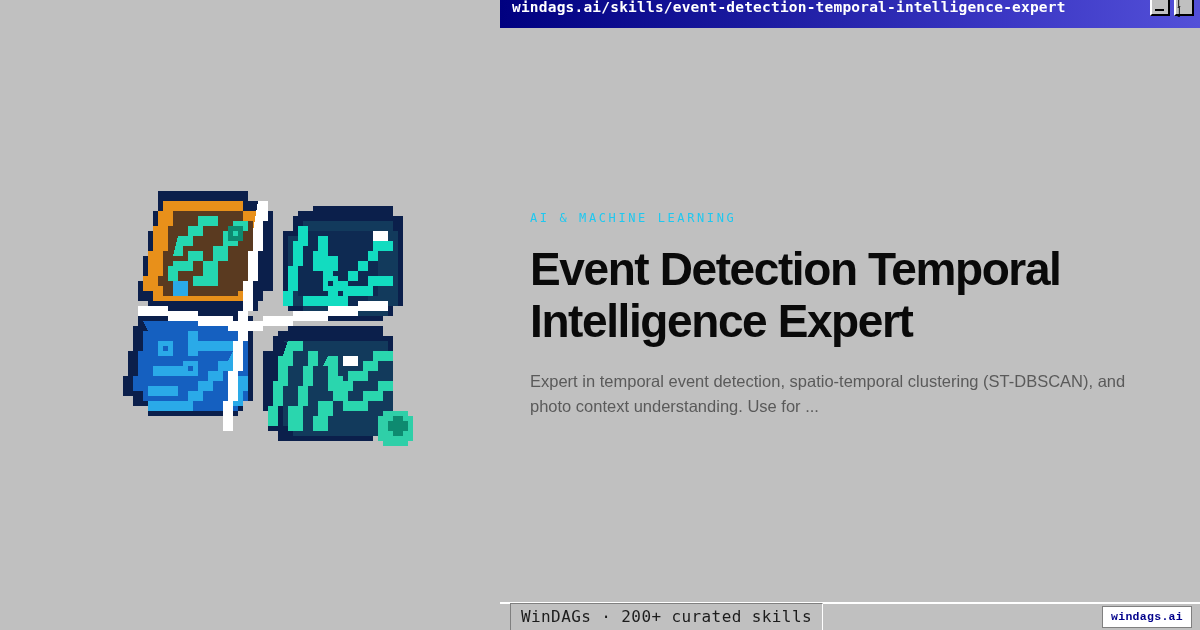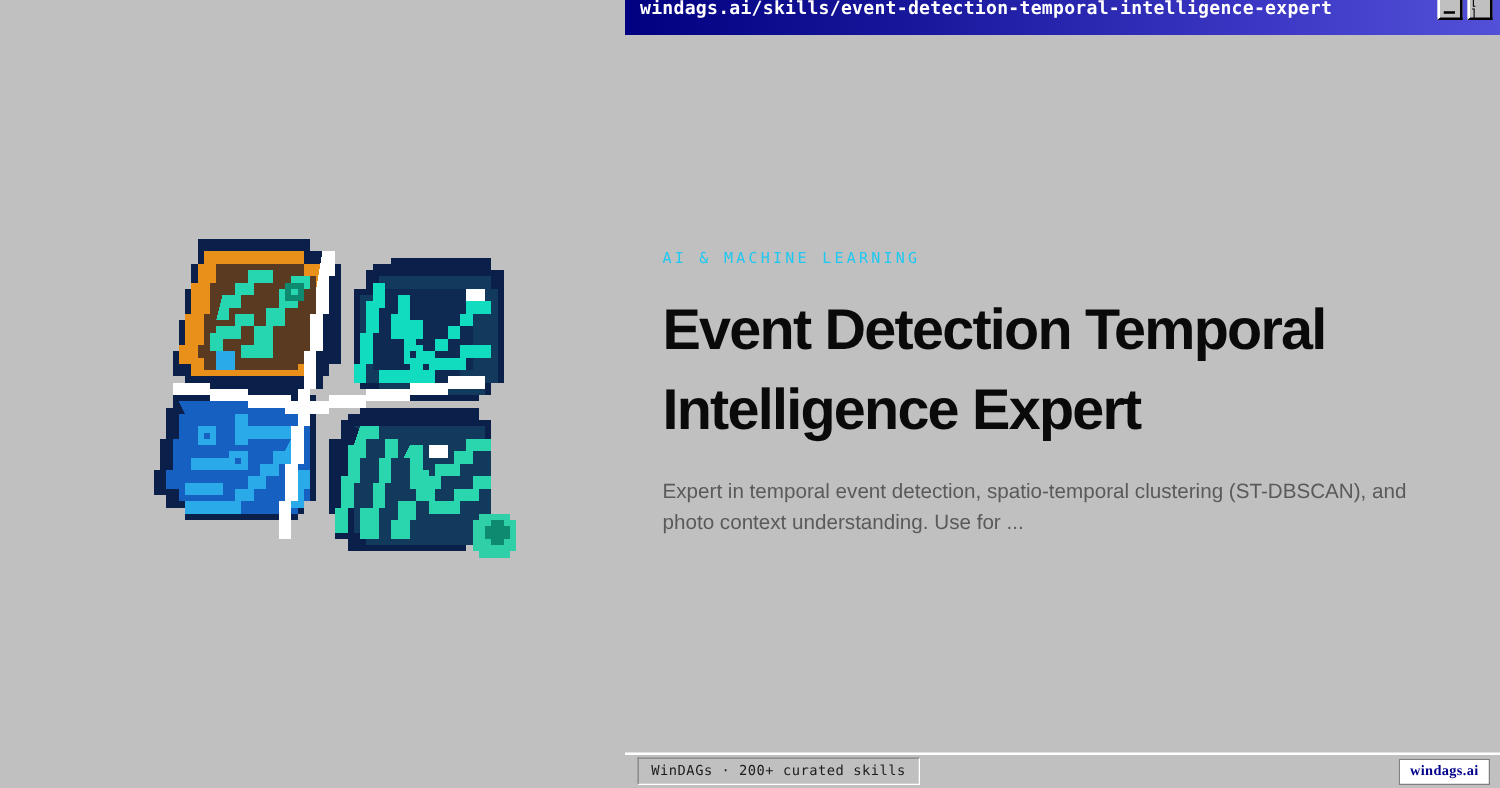--- a/index.html
+++ b/index.html
@@ -107,21 +107,21 @@
     font-weight: normal;
     letter-spacing: 2.6px;
     margin: 0 0 18px 0;
     white-space: nowrap;
   }
   #title {
     color: #0a0a0a;
     font-family: "Liberation Sans", sans-serif;
     font-size: 46px;
     font-weight: 900;
-    line-height: 64px;
+    line-height: 52px;
     letter-spacing: -1.4px;
     margin: 0 0 22px 0;
     max-width: 560px;
   }
   #description {
     color: #5a5a5a;
     font-family: "Liberation Sans", sans-serif;
     font-size: 16.5px;
     line-height: 25px;
     margin: 0;
@@ -143,30 +143,30 @@
     padding: 0 8px 0 10px;
   }
   #status-panel {
     background: #c0c0c0;
     border-top: 1px solid #808080;
     border-left: 1px solid #808080;
     border-right: 1px solid #ffffff;
     border-bottom: 1px solid #ffffff;
     padding: 3px 10px 4px 10px;
     font-family: "DejaVu Sans Mono", "Liberation Mono", monospace;
-    font-size: 11px;
+    font-size: 16px;
     color: #1c1c1c;
     letter-spacing: 0.4px;
     white-space: nowrap;
   }
   #brand-badge {
     background: #ffffff;
     border: 1px solid #808080;
     padding: 3px 8px 4px 8px;
-    font-family: Liberation Serif, serif;
+    font-family: Liberation Mono, monospace;
     font-size: 11.5px;
     font-weight: bold;
     color: #00008b;
     letter-spacing: 0.3px;
     white-space: nowrap;
   }
 </style>
 </head>
 <body>
 

